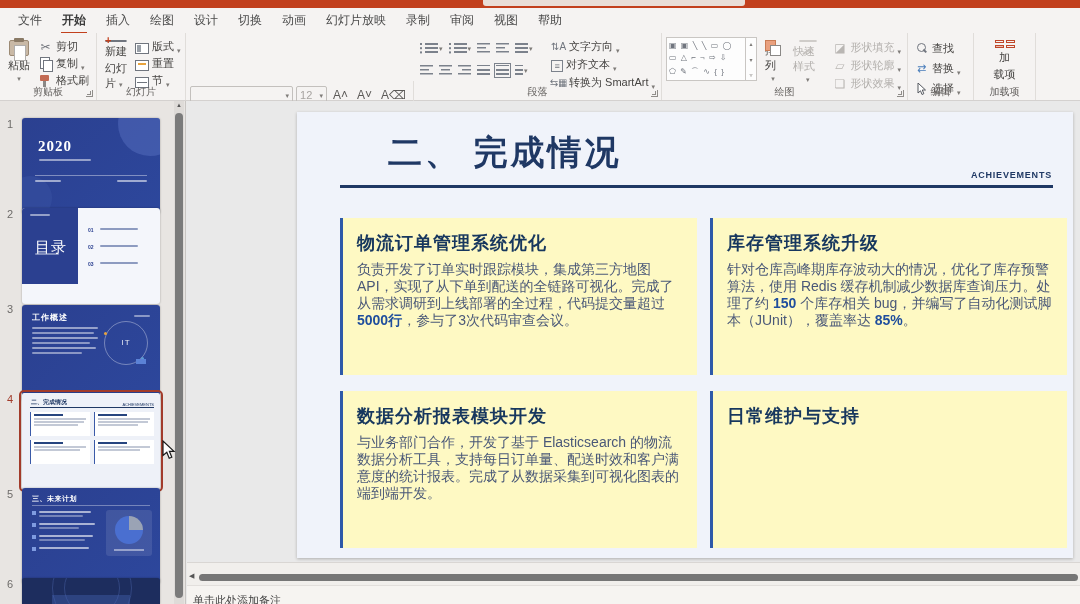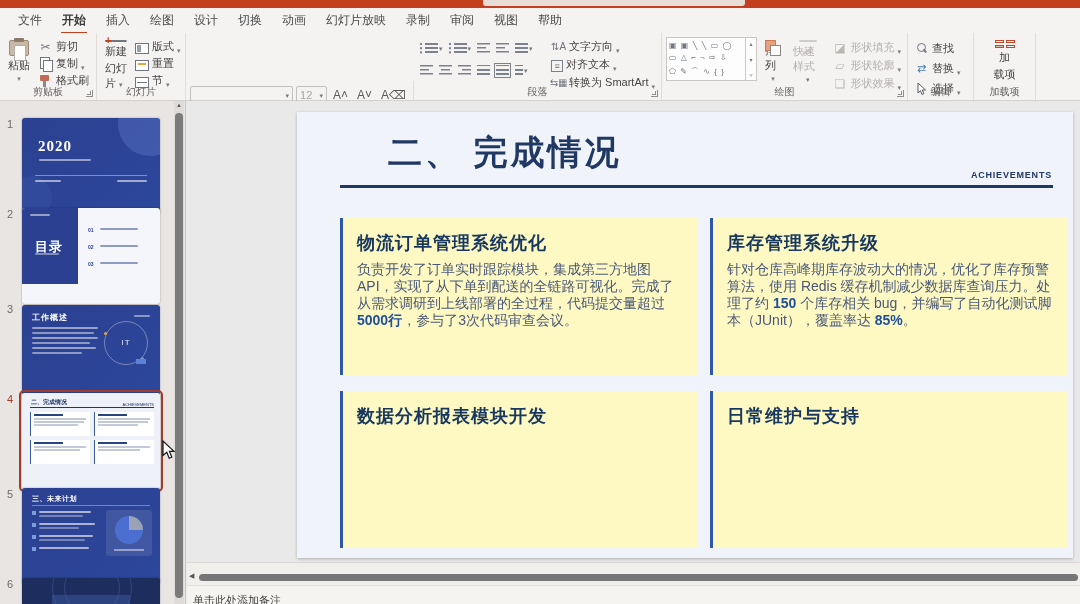--- a/index.html
+++ b/index.html
@@ -127,21 +127,21 @@
   .tline { position:absolute; border-radius:1px; }
 
   .t-dark { background:linear-gradient(135deg,#2b4090 0%,#2d479c 100%); }
   .t1 .c1 { position:absolute; right:-22px; top:-26px; width:64px; height:64px; border-radius:50%; background:rgba(90,115,195,.45); }
   .t1 .c2 { position:absolute; left:-14px; bottom:-6px; width:44px; height:44px; border-radius:50%; background:rgba(55,80,160,.6); }
   .t1 .year { position:absolute; left:16px; top:20px; color:#fff; font-size:15px; font-weight:bold; font-family:"Liberation Serif","DejaVu Serif",serif; letter-spacing:1px; }
   .t1 .hr { position:absolute; left:13px; right:13px; top:57px; height:1px; background:rgba(255,255,255,.4); }
 
   .t2 { background:#f4f6fb; }
   .t2 .panel { position:absolute; left:0; top:0; width:56px; height:76px; background:#2b4090; }
-  .t2 .toc-title { position:absolute; left:13px; top:30px; color:#fff; font-size:13px; font-weight:bold; letter-spacing:1px; }
+  .t2 .toc-title { position:absolute; left:13px; top:30px; color:#fff; font-size:15px; font-weight:normal; letter-spacing:1px; }
   .t2 .item { position:absolute; left:66px; font-size:5px; color:#2b4090; font-weight:bold; }
 
   .t3 .ttl { position:absolute; left:10px; top:7px; color:#fff; font-size:8px; font-weight:bold; letter-spacing:1px; }
   .t3 .circle { position:absolute; right:12px; top:16px; width:44px; height:44px; border:1px solid rgba(255,255,255,.35); border-radius:50%; }
   .t3 .circle .it { position:absolute; left:0; right:0; top:16px; text-align:center; color:#e8ecf5; font-size:8px; letter-spacing:1px; }
   .t3 .dot { position:absolute; width:3px; height:3px; border-radius:50%; }
   .t3 .bar { position:absolute; right:14px; top:54px; width:10px; height:5px; background:#5b82d6; }
 
   .t4 { background:#eef1f8; }
   .t4 .mtitle { position:absolute; left:9px; top:5px; font-size:6px; color:#1f3864; font-weight:bold; font-family:"Liberation Serif","DejaVu Serif",serif; }
@@ -569,20 +569,21 @@
         <div class="card">
           <h3>物流订单管理系统优化</h3>
           <div class="body"><span>负责开发了订单实时跟踪模块，集成第三方地图API，实现了从下单到配送的全链路可视化。完成了从需求调研到上线部署的全过程，代码提交量超过</span><b>5000行</b><span>，参与了3次代码审查会议。</span></div>
         </div>
         <div class="card">
           <h3>库存管理系统升级</h3>
           <div class="body"><span>针对仓库高峰期库存波动大的情况，优化了库存预警算法，使用 Redis 缓存机制减少数据库查询压力。处理了约 </span><b>150</b><span> 个库存相关 bug，并编写了自动化测试脚本（JUnit），覆盖率达 </span><b>85%</b><span>。</span></div>
         </div>
         <div class="card">
           <h3>数据分析报表模块开发</h3>
+          <div class="body"><span>与业务部门合作，开发了基于 Elasticsearch 的物流数据分析工具，支持每日订单量、配送时效和客户满意度的统计报表。完成了从数据采集到可视化图表的端到端开发。</span></div>
         </div>
         <div class="card">
           <h3>日常维护与支持</h3>
         </div>
       </div>
     </div>
   </div>
 
   <div class="hscroll">
     <span class="left">◀</span>

